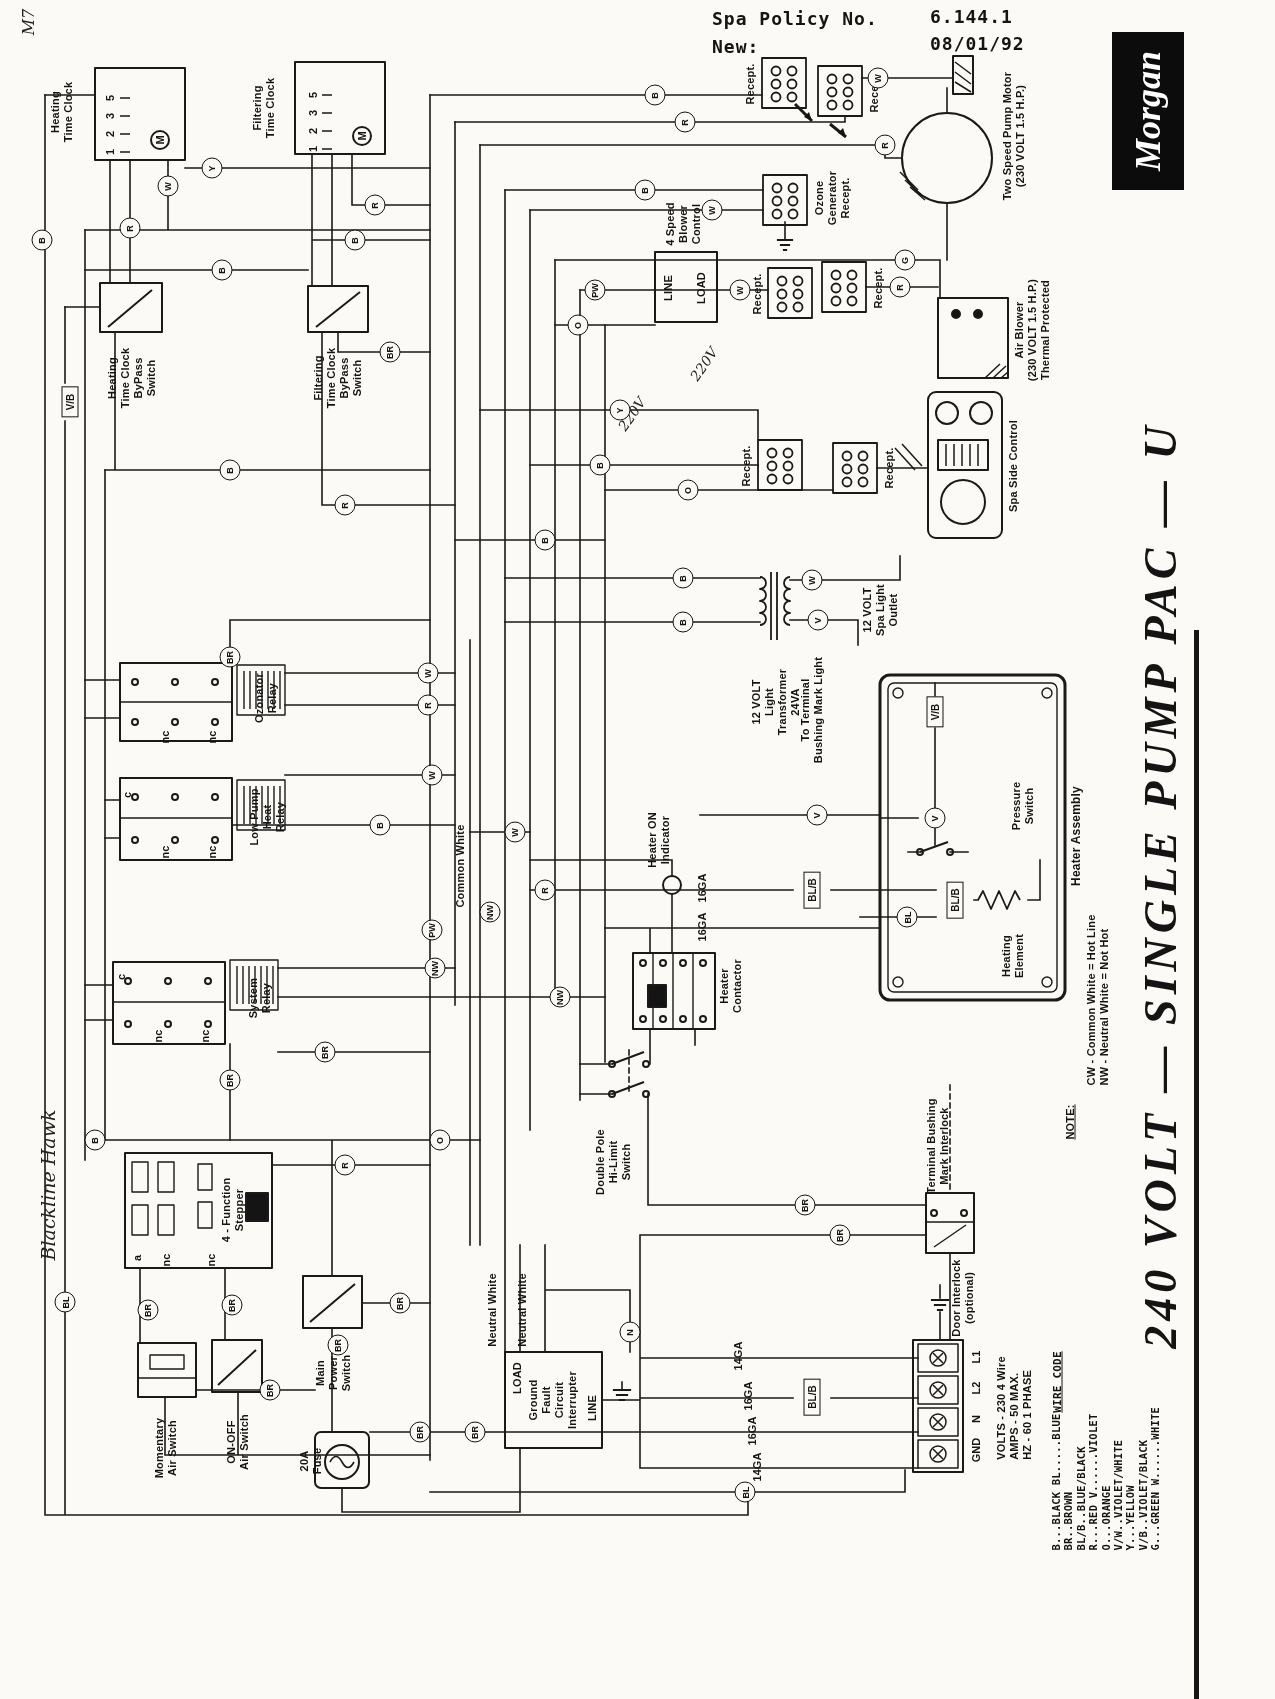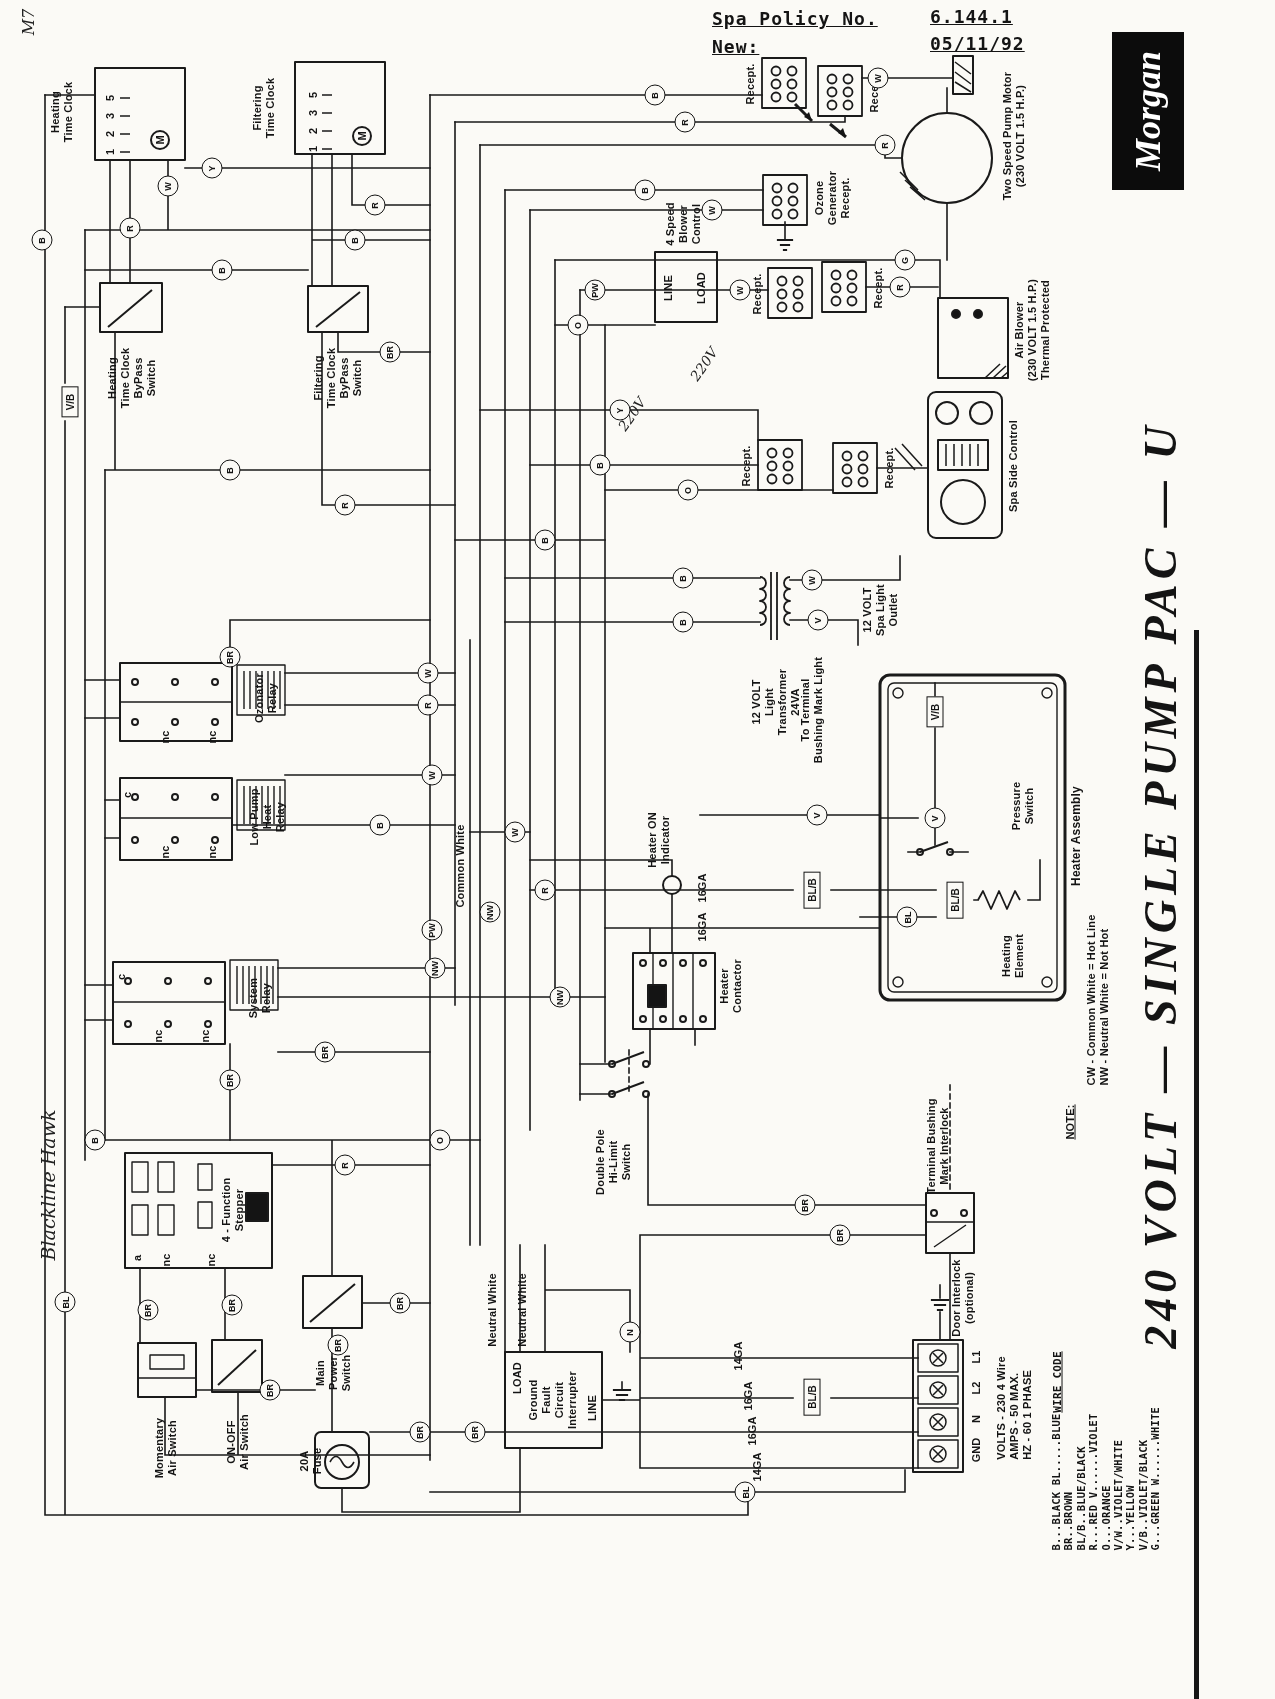--- a/index.html
+++ b/index.html
@@ -8,21 +8,21 @@
   svg.wires{position:absolute;left:0;top:0;}
   
   .v{position:absolute;transform:translate(-50%,-50%) rotate(-90deg);
      white-space:pre-line;text-align:center;font-weight:bold;font-size:11px;line-height:1.18;
      letter-spacing:.2px;}
   .vl{text-align:left;}
   .big{font-size:12px;}
   .mono{font-family:"DejaVu Sans Mono",monospace;}
   .u{text-decoration:underline;}
   
-  .ht{position:absolute;font:bold 18px "DejaVu Sans Mono",monospace;letter-spacing:1px;white-space:nowrap;text-decoration:underline;}
+  .ht{position:absolute;font:bold 18px "DejaVu Sans Mono",monospace;letter-spacing:1px;white-space:nowrap;}
   
   .wl{position:absolute;width:21px;height:21px;border:1.7px solid #141414;border-radius:50%;
       background:#fbfaf6;display:flex;align-items:center;justify-content:center;
       transform:translate(-50%,-50%);box-sizing:border-box;}
   .wl i{transform:rotate(-90deg);font:bold 9px "Liberation Sans",sans-serif;font-style:normal;letter-spacing:0;}
   
   .bx{position:absolute;transform:translate(-50%,-50%) rotate(-90deg);border:1.8px solid #141414;
       background:#fbfaf6;font:bold 10px "Liberation Sans",sans-serif;padding:2px 6px;white-space:nowrap;}
   .pin{position:absolute;transform:translate(-50%,-50%) rotate(-90deg);
        font:bold 11px "Liberation Sans",sans-serif;}
@@ -303,21 +303,21 @@
       <g>
         <path stroke-width="3" d="M795 104 L812 121 M830 124 L846 137"></path>
         <path d="M812 121 L804 117 L809 112 Z M846 137 L838 133 L843 128 Z" fill="#141414" stroke="none"></path>
       </g>
     </g>
   </svg>
 
   <div class="ht" style="left:712px;top:8px">Spa Policy No.</div>
   <div class="ht" style="left:930px;top:6px">6.144.1</div>
   <div class="ht" style="left:712px;top:36px">New:</div>
-  <div class="ht" style="left:930px;top:33px">05/11/92</div>
+  <div class="ht" style="left:930px;top:33px">08/01/92</div>
   <div class="brand">
       <span>Morgan</span>
     </div>
   <div class="title-v" style="left:1160px;top:885px">240 VOLT  —  SINGLE PUMP PAC  —  U</div>
 
   <div class="hw" style="left:28px;top:22px;font-size:16px">M7</div>
   <div class="hw" style="left:48px;top:1185px">Blackline Hawk</div>
   <div class="hwd" style="left:704px;top:364px">220V</div>
   <div class="hwd" style="left:632px;top:414px">220V</div>
 

